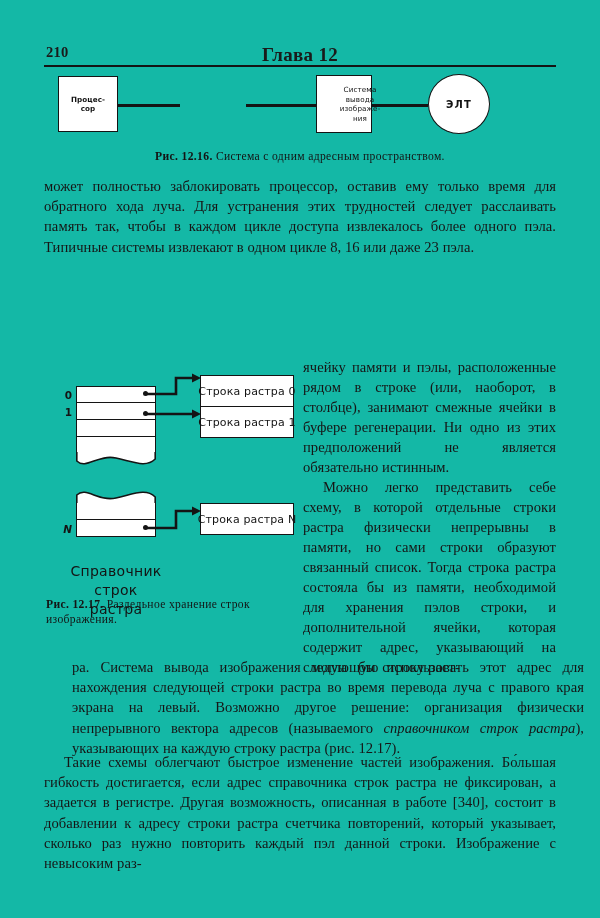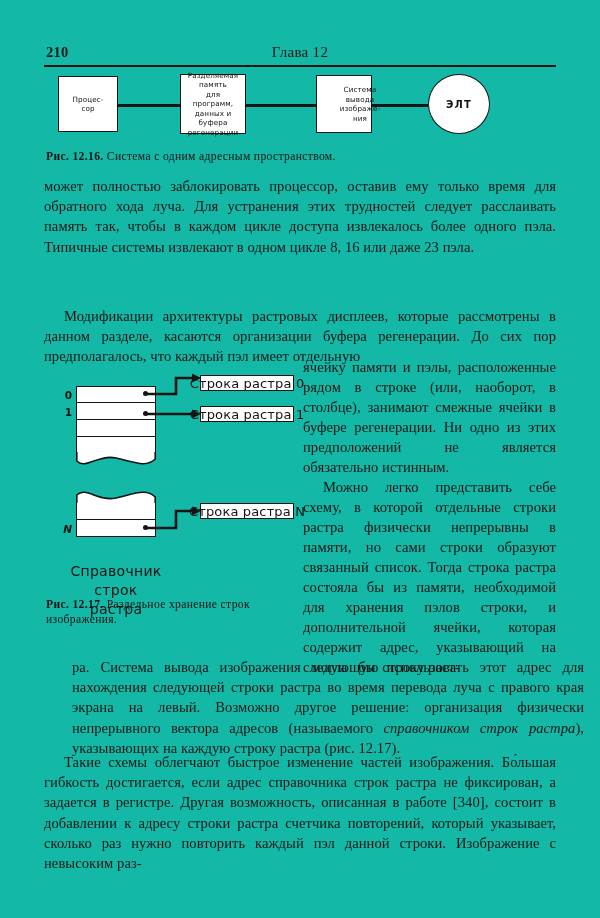--- a/index.html
+++ b/index.html
@@ -39,22 +39,22 @@
     font-size: 14.5px;
     font-weight: bold;
     letter-spacing: .3px;
   }
   .runhead .chapter {
     position: absolute;
     left: 0;
     top: 0;
     width: 508px;
     text-align: center;
-    font-size: 15px;
-    font-weight: normal;
+    font-size: 19px;
+    font-weight: bold;
     letter-spacing: .3px;
   }
   .runhead .rule {
     position: absolute;
     left: -2px;
     top: 21px;
     width: 512px;
     height: 2px;
     background: #141414;
   }
@@ -113,20 +113,21 @@
     letter-spacing: .35px;
     color: #141414;
   }
   .caption b { font-weight: bold; }
 
   .cap216 {
     position: absolute;
     left: 46px;
     top: 150px;
     width: 508px;
+    text-align: center;
   }
 
   
   .para {
     font-size: 14.6px;
     line-height: 1.385;
     text-align: justify;
     text-align-last: left;
     color: #161616;
     letter-spacing: .05px;
@@ -219,26 +220,26 @@
   }
   .rowlabel.ital { font-style: italic; }
 
   .wave { position: absolute; left: 28px; width: 80px; height: 16px; }
 
   .scanline {
     position: absolute;
     border: 1.6px solid #141414;
     background: #fff;
     box-sizing: border-box;
-    height: 16px;
+    height: 32px;
     display: flex;
     align-items: center;
     justify-content: center;
     font-family: "DejaVu Sans", sans-serif;
-    font-size: 13px;
+    font-size: 11px;
     color: #141414;
     letter-spacing: .15px;
     white-space: nowrap;
   }
   .connector { position: absolute; }
   .dot {
     position: absolute;
     width: 5px; height: 5px;
     border-radius: 50%;
     background: #141414;
@@ -274,35 +275,27 @@
     <div class="folio">210</div>
     <div class="chapter">Глава 12</div>
     <div class="rule"></div>
   </div>
 
   <div class="fig216">
     <div class="hline" style="left:72px; width:62px;"></div>
     <div class="hline" style="left:200px; width:70px;"></div>
     <div class="hline" style="left:326px; width:56px;"></div>
 
-    <div class="hbox" style="left:12px; top:4px; width:60px; height:56px;">
+    <div class="hbox" style="left:12px; top:4px; width:60px; height:56px;font-weight:bold;">
       <span>
         <span>Процес-</span>
         <span>сор</span>
       </span>
     </div>
 
-    <div class="hbox" style="left:134px; top:2px; width:66px; height:60px;">
-      <span>
-        <span>Разделяемая память</span>
-        <span>для программ,</span>
-        <span>данных и буфера</span>
-        <span>регенерации</span>
-      </span>
-    </div>
 
     <div class="hbox" style="left:270px; top:3px; width:56px; height:58px;padding-left:32px;">
       <span>
         <span>Система</span>
         <span>вывода</span>
         <span>изображе-</span>
         <span>ния</span>
       </span>
     </div>
 
@@ -314,23 +307,20 @@
   <div class="cap216 caption">
     <b>Рис. 12.16.</b>
     <span>Система с одним адресным пространством.</span>
   </div>
 
   <div class="block-a">
     <p class="para" style="margin:0;">может полностью заблокировать процессор, оставив ему только время для обратного хода луча. Для устранения этих трудностей следует расслаивать память так, чтобы в каждом цикле доступа извлекалось более одного пэла. Типичные системы извлекают в одном цикле 8, 16 или даже 23 пэла.</p>
   </div>
 
 
-  <div class="block-b">
-    <p class="para p-indent" style="margin:0;">Модификации архитектуры растровых дисплеев, которые рассмотрены в данном разделе, касаются организации буфера регенерации. До сих пор предполагалось, что каждый пэл имеет отдельную</p>
-  </div>
 
   <div class="col-right">
     <p class="para" style="margin:0;">ячейку памяти и пэлы, расположенные рядом в строке (или, наоборот, в столбце), занимают смежные ячейки в буфере регенерации. Ни одно из этих предположений не является обязательно истинным.</p>
     <p class="para p-indent" style="margin:0;">Можно легко представить себе схему, в которой отдельные строки растра физически непрерывны в памяти, но сами строки образуют связанный список. Тогда строка растра состояла бы из памяти, необходимой для хранения пэлов строки, и дополнительной ячейки, которая содержит адрес, указывающий на следующую строку раст-</p>
   </div>
 
   <div class="fig217">
 
     <div class="dirblock" style="top:0px;">
       <div class="cell top"></div>

